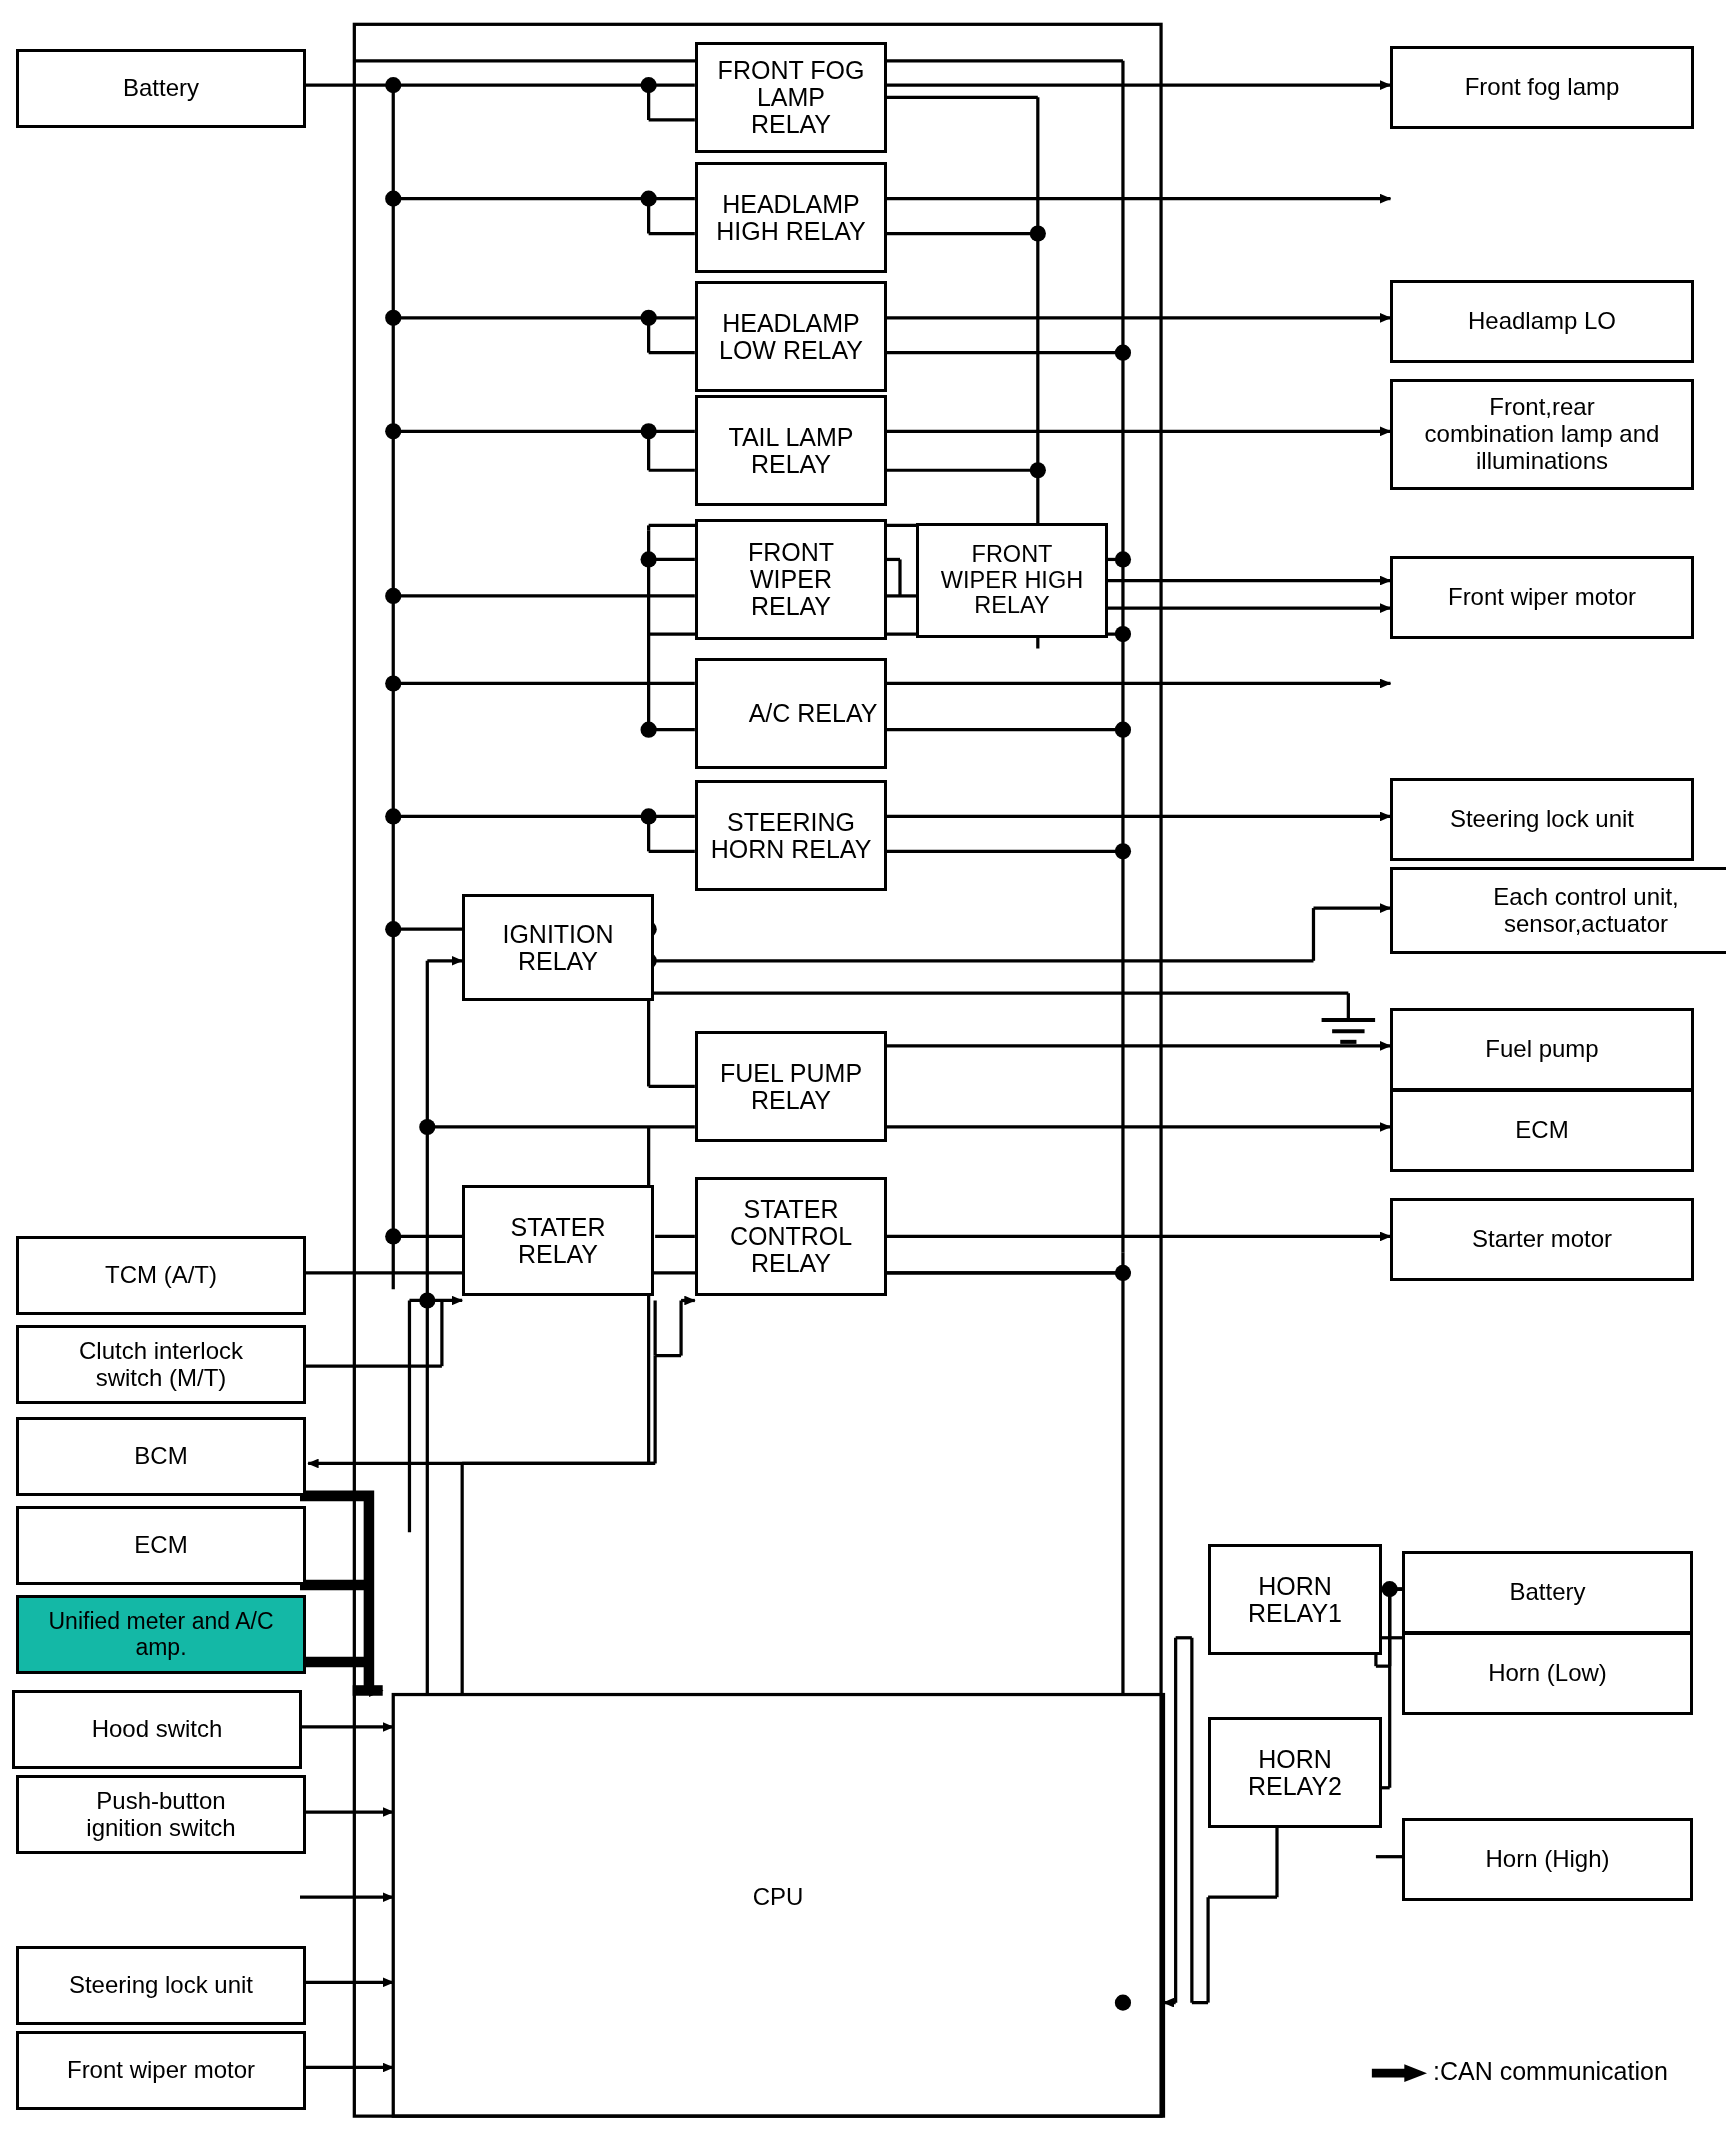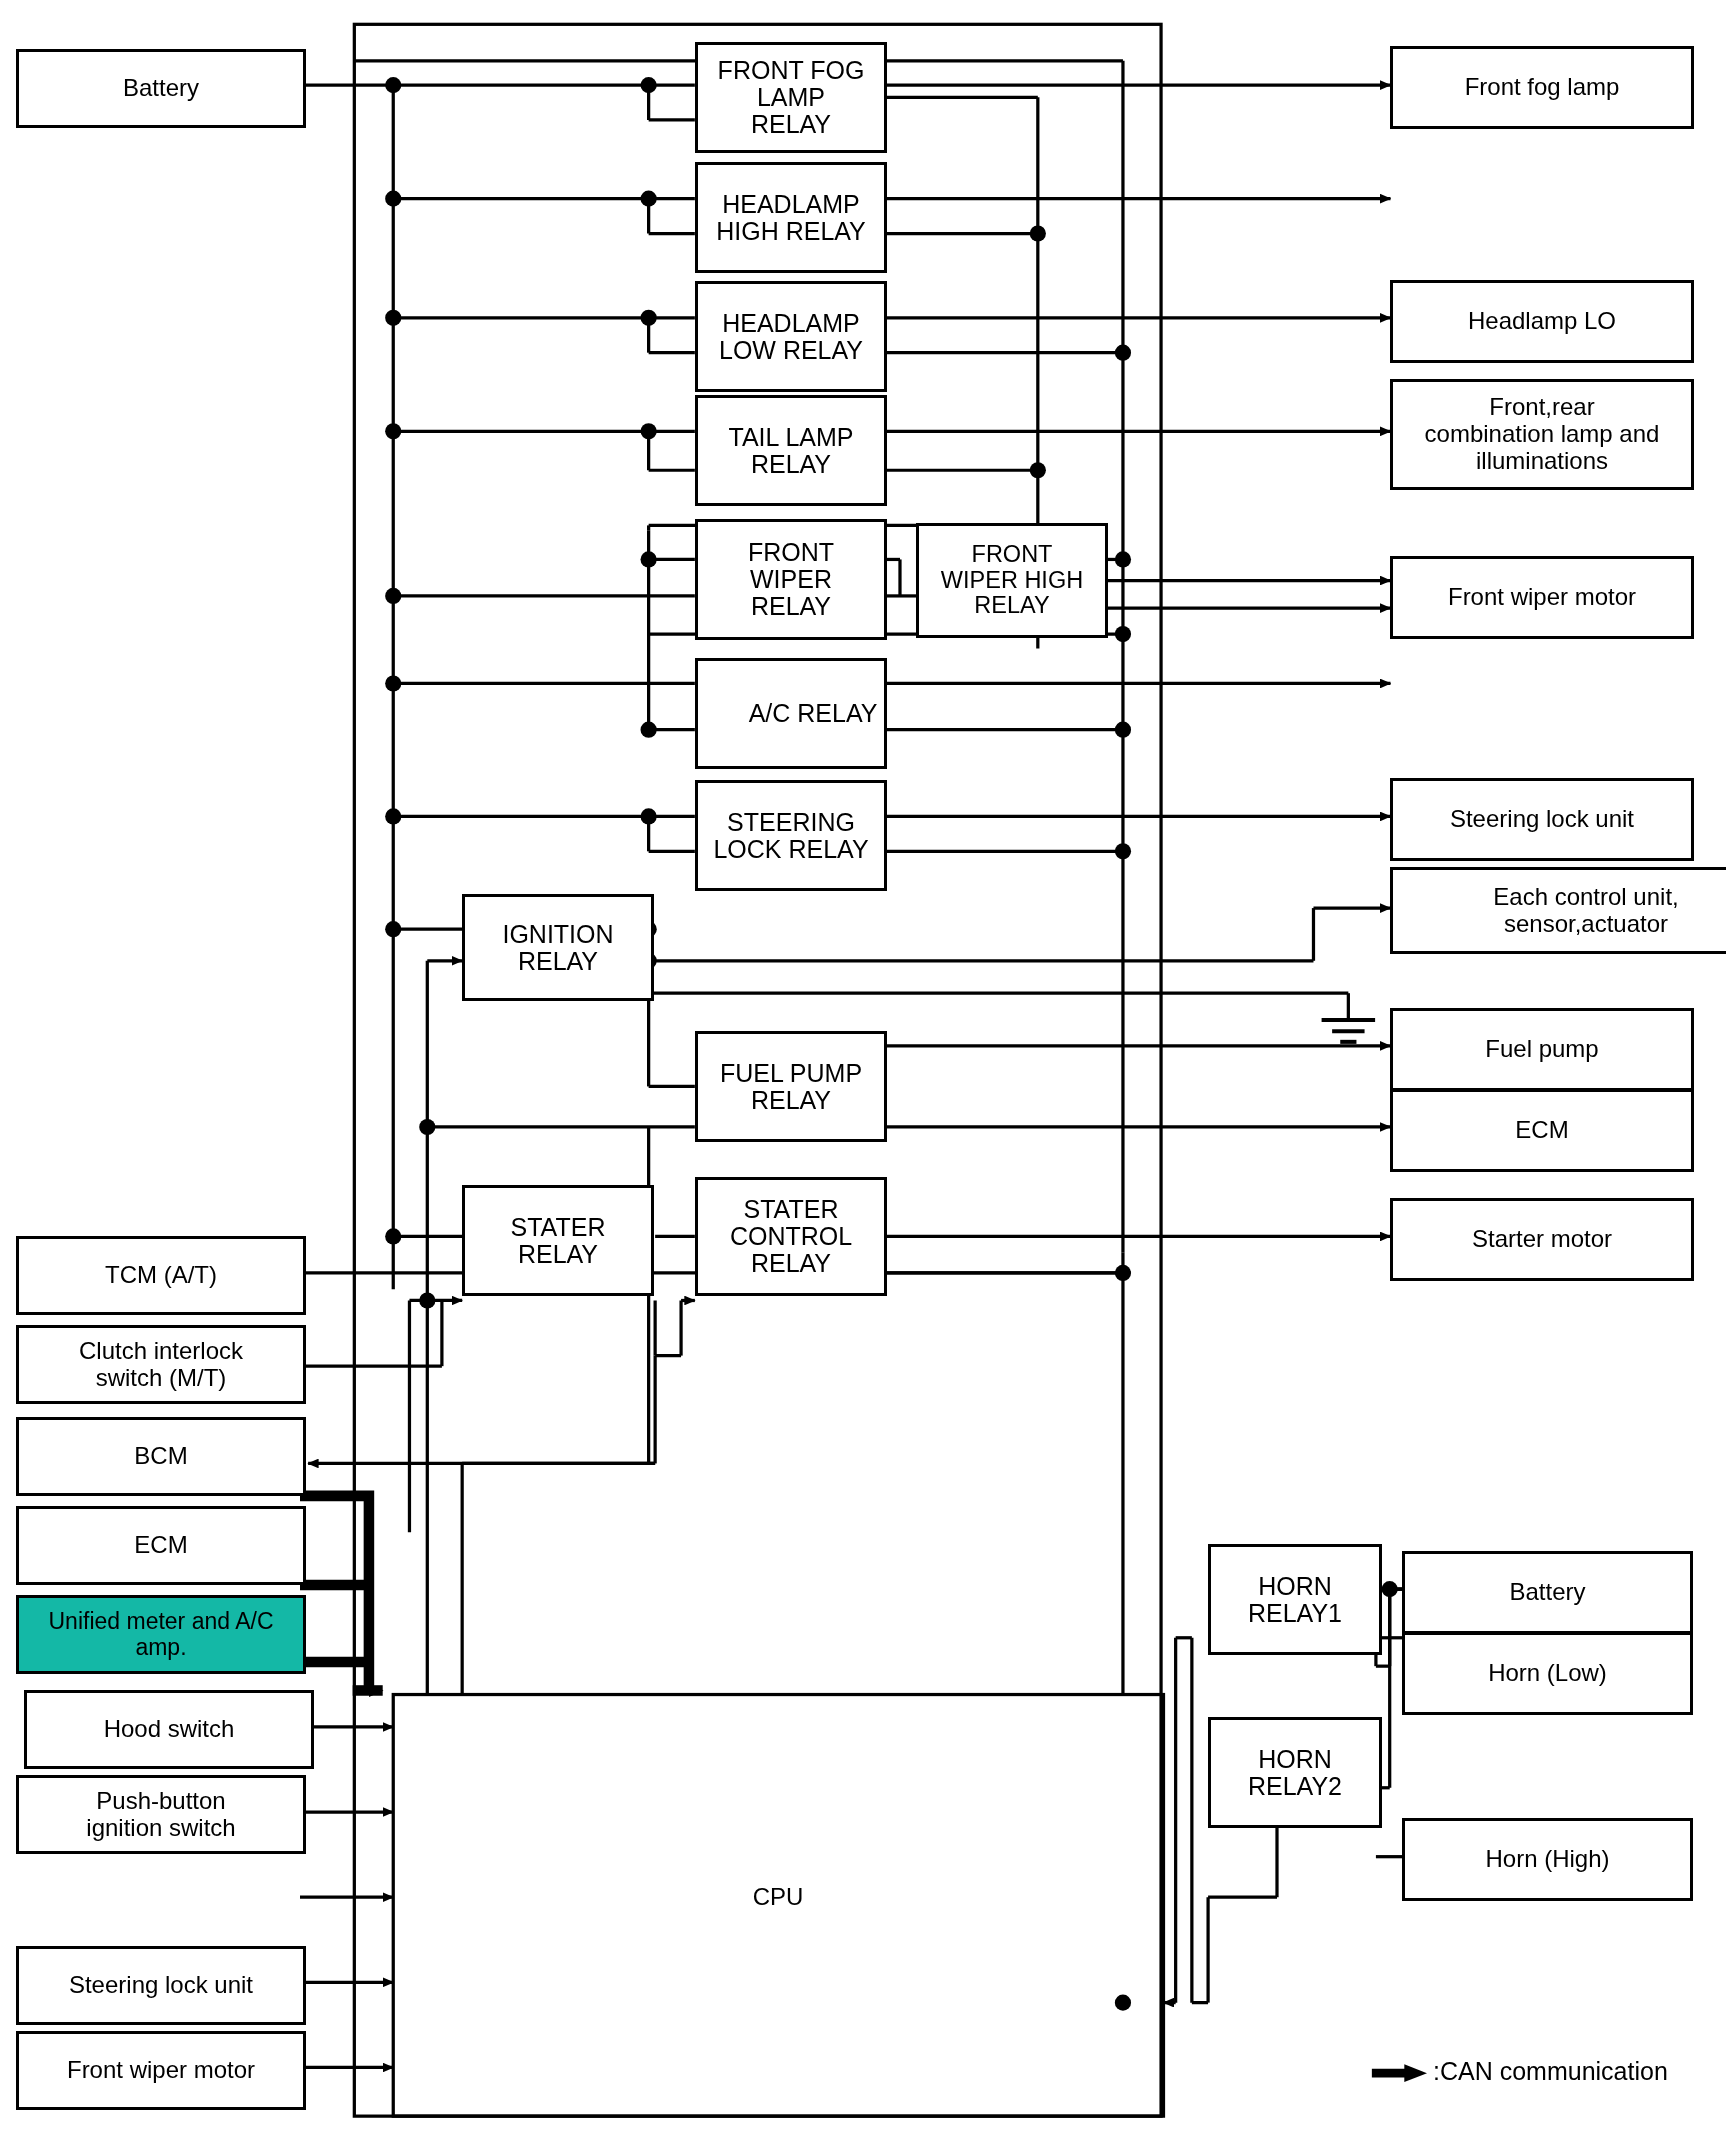--- a/index.html
+++ b/index.html
@@ -278,21 +278,21 @@
 
 <div style="position:absolute;left:695px;top:658px;width:186px;height:105px;border:3.2px solid #000;background:#fff;display:flex;align-items:center;justify-content:center;">
   <div class="lbl lbl-up" style="line-height:1.08;text-align:center;margin-left:44px;">
     <div>A/C RELAY</div>
   </div>
 </div>
 
 <div style="position:absolute;left:695px;top:780px;width:186px;height:105px;border:3.2px solid #000;background:#fff;display:flex;align-items:center;justify-content:center;">
   <div class="lbl lbl-up" style="line-height:1.08;text-align:center;">
     <div>STEERING</div>
-    <div>LOCK RELAY</div>
+    <div>HORN RELAY</div>
   </div>
 </div>
 
 <div style="position:absolute;left:462px;top:894px;width:186px;height:101px;border:3.2px solid #000;background:#fff;display:flex;align-items:center;justify-content:center;">
   <div class="lbl lbl-up" style="line-height:1.08;text-align:center;">
     <div>IGNITION</div>
     <div>RELAY</div>
   </div>
 </div>
 
@@ -434,21 +434,21 @@
   </div>
 </div>
 
 <div style="position:absolute;left:16px;top:1595px;width:284px;height:73px;border:3.2px solid #000;background:#14b8a6;display:flex;align-items:center;justify-content:center;">
   <div class="lbl" style="font-size:23px;line-height:1.1;text-align:center;">
     <div>Unified meter and A/C</div>
     <div>amp.</div>
   </div>
 </div>
 
-<div style="position:absolute;left:24px;top:1690px;width:284px;height:73px;border:3.2px solid #000;background:#fff;display:flex;align-items:center;justify-content:center;">
+<div style="position:absolute;left:12px;top:1690px;width:284px;height:73px;border:3.2px solid #000;background:#fff;display:flex;align-items:center;justify-content:center;">
   <div class="lbl lbl-lo" style="line-height:1.12;text-align:center;">
     <div>Hood switch</div>
   </div>
 </div>
 
 <div style="position:absolute;left:16px;top:1775px;width:284px;height:73px;border:3.2px solid #000;background:#fff;display:flex;align-items:center;justify-content:center;">
   <div class="lbl lbl-lo" style="line-height:1.12;text-align:center;">
     <div>Push-button</div>
     <div>ignition switch</div>
   </div>

